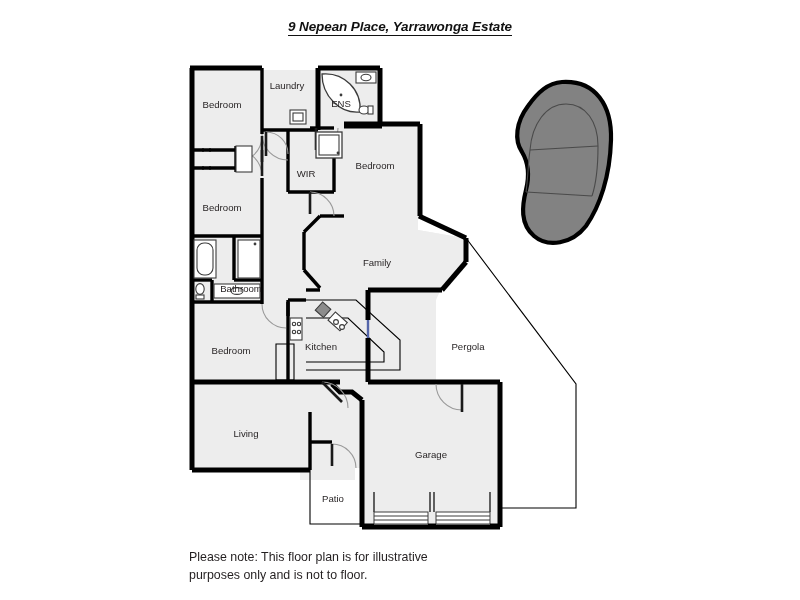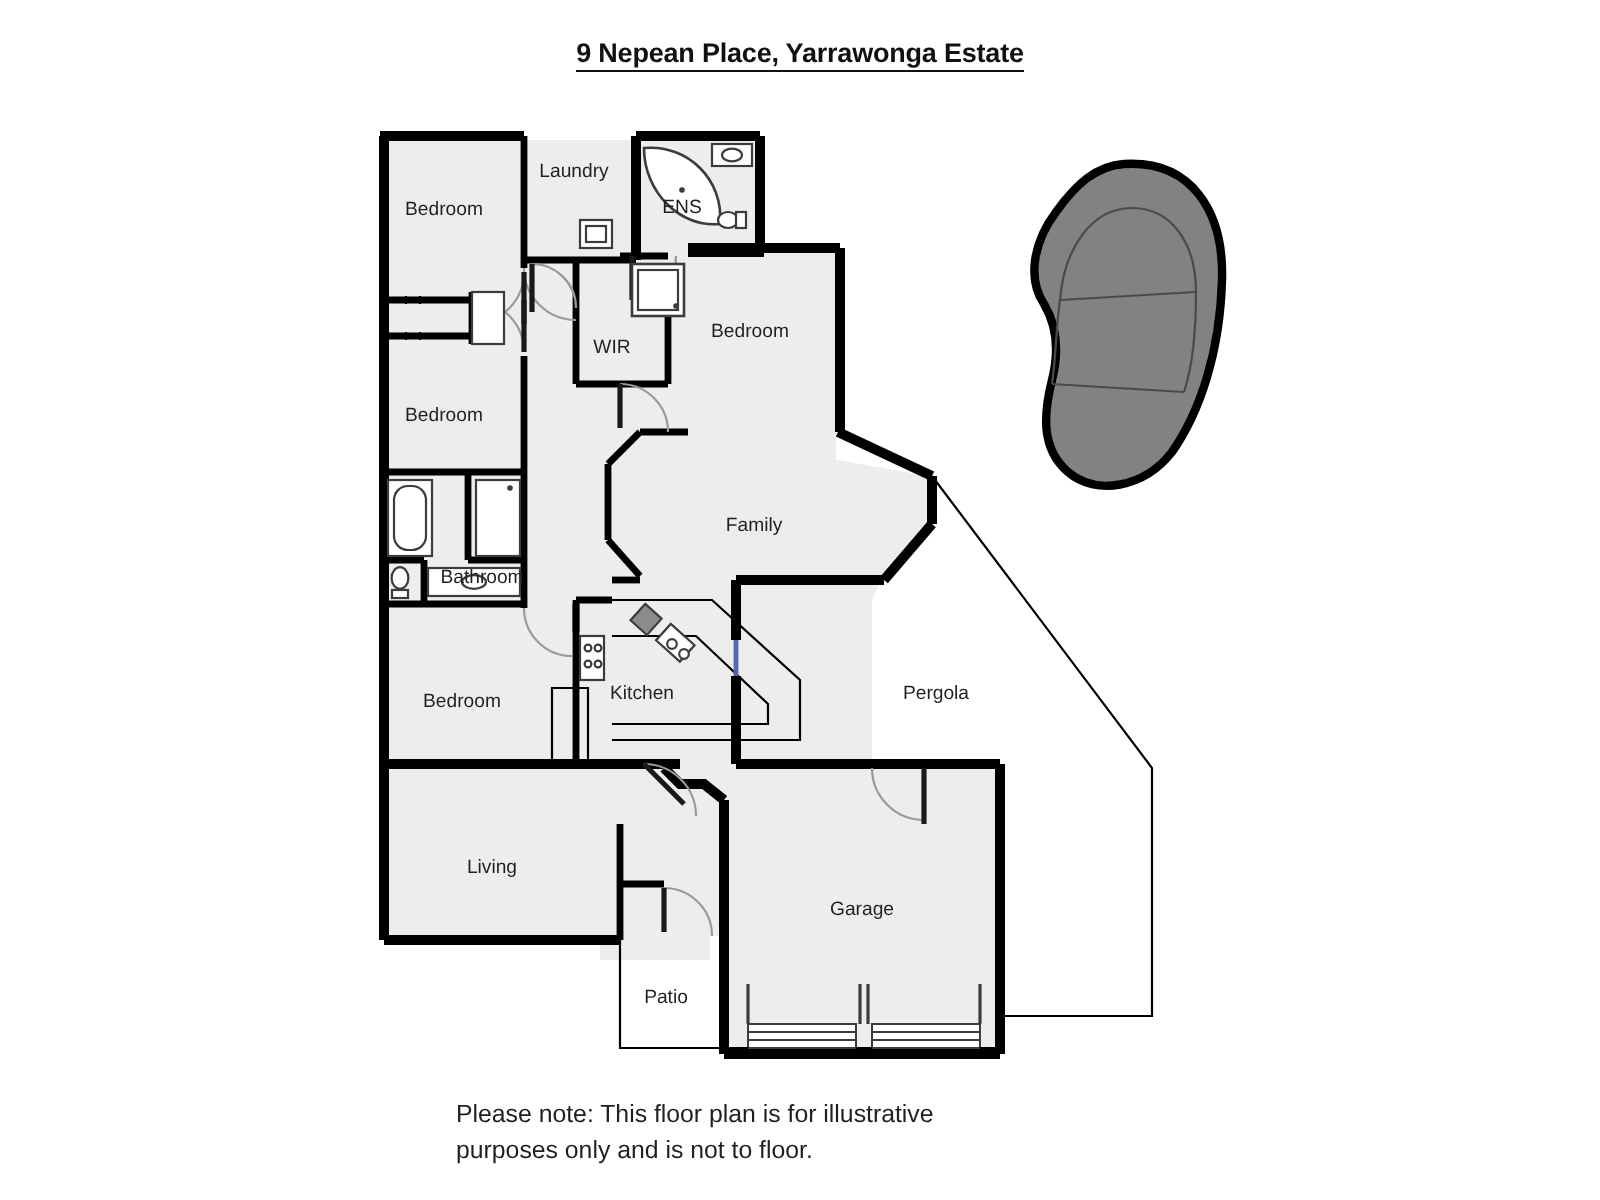--- a/index.html
+++ b/index.html
@@ -23,35 +23,36 @@
   #plan-title {
     position: absolute;
     left: 0;
     top: 19px;
     width: 800px;
     text-align: center;
     font-size: 13.5px;
     font-weight: bold;
     color: #111111;
     letter-spacing: -0.1px;
+    font-style: italic;
   }
   #plan-title span {
     border-bottom: 1.5px solid #111111;
     padding-bottom: 1px;
   }
   #disclaimer {
     position: absolute;
     left: 189px;
     top: 549px;
     width: 320px;
     font-size: 12.4px;
     line-height: 1.42;
     color: #231f20;
   }
-  #disclaimer div { white-space: pre; margin-left: 39px; }
+  #disclaimer div { white-space: pre; }
   #floorplan-svg {
     position: absolute;
     left: 0;
     top: 0;
   }
   .room-label {
     font-family: "Liberation Sans", sans-serif;
     font-size: 9.6px;
     fill: #231f20;
     text-anchor: middle;

